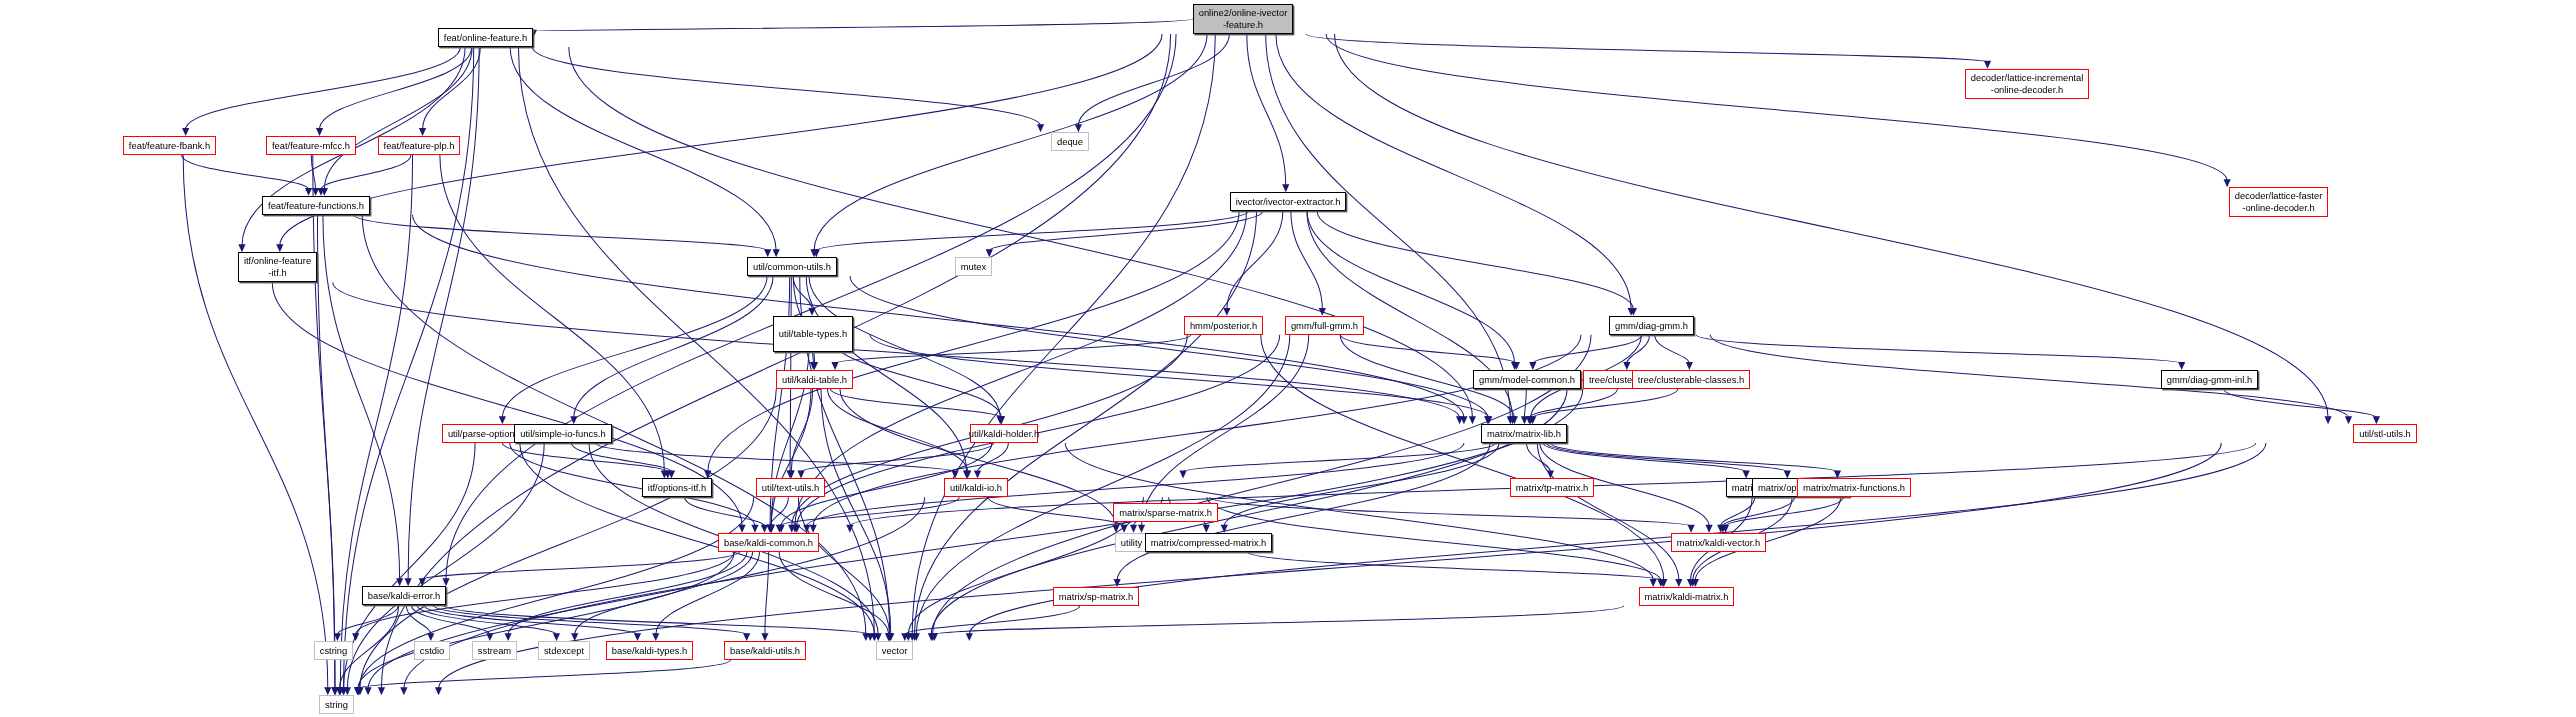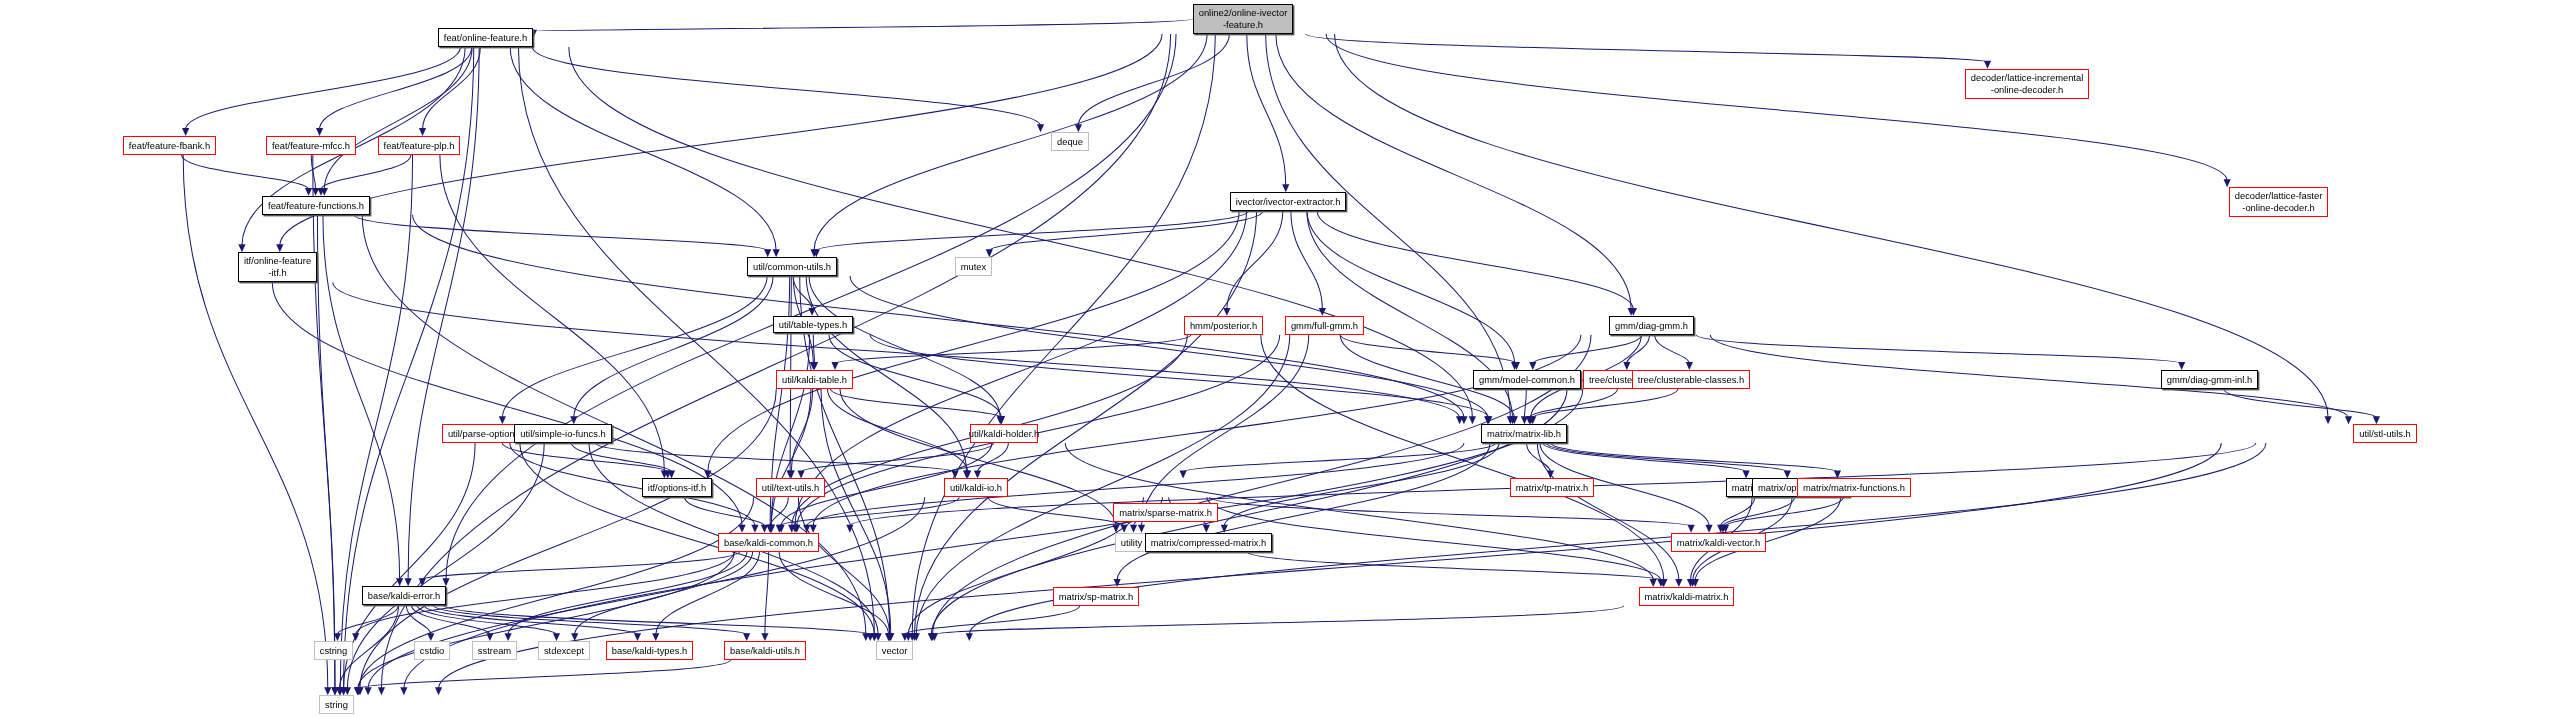--- a/index.html
+++ b/index.html
@@ -343,21 +343,21 @@
       <div class="node shadow" style="left: 190px; top: 252px; height: 30px; width: 79px; margin-left: 48px;">itf/online-feature
 -itf.h</div>
       <div class="node gray" style="left: 1051px; top: 132px; height: 19px; width: 38px;">deque</div>
       <div class="node shadow" style="left: 747px; top: 257px; height: 19px; width: 90px;">util/common-utils.h</div>
       <div class="node shadow" style="left: 1230px; top: 192px; height: 19px; width: 116px;">ivector/ivector-extractor.h</div>
       <div class="node gray" style="left: 955px; top: 257px; height: 19px; width: 37px;">mutex</div>
       <div class="node red" style="left: 1965px; top: 69px; height: 30px; width: 124px;">decoder/lattice-incremental
 -online-decoder.h</div>
       <div class="node red" style="left: 2229px; top: 187px; height: 30px; width: 99px;">decoder/lattice-faster
 -online-decoder.h</div>
-      <div class="node shadow" style="left: 773px; top: 316px; height: 17px; width: 80px; text-align: right;">util/table-types.h</div>
+      <div class="node shadow" style="left: 773px; top: 316px; height: 36px; width: 80px; text-align: right;">util/table-types.h</div>
       <div class="node red" style="left: 1184px; top: 316px; height: 19px; width: 79px;">hmm/posterior.h</div>
       <div class="node red" style="left: 1285px; top: 316px; height: 19px; width: 79px;">gmm/full-gmm.h</div>
       <div class="node shadow" style="left: 1609px; top: 316px; height: 19px; width: 85px;">gmm/diag-gmm.h</div>
       <div class="node shadow" style="left: 1473px; top: 370px; height: 19px; width: 108px;">gmm/model-common.h</div>
       <div class="node red" style="left: 1583px; top: 370px; height: 19px; width: 86px;">tree/cluster-utils.h</div>
       <div class="node red" style="left: 1632px; top: 370px; height: 19px; width: 118px;">tree/clusterable-classes.h</div>
       <div class="node shadow" style="left: 2161px; top: 370px; height: 19px; width: 97px;">gmm/diag-gmm-inl.h</div>
       <div class="node red" style="left: 776px; top: 370px; height: 19px; width: 77px;">util/kaldi-table.h</div>
       <div class="node shadow" style="left: 1481px; top: 424px; height: 19px; width: 86px;">matrix/matrix-lib.h</div>
       <div class="node red" style="left: 2353px; top: 424px; height: 19px; width: 64px;">util/stl-utils.h</div>

